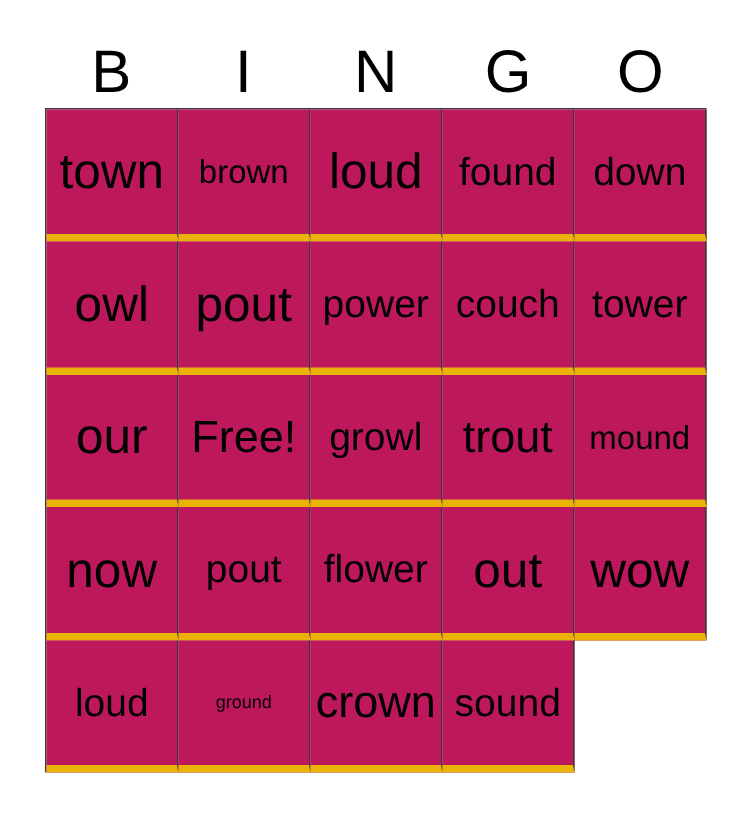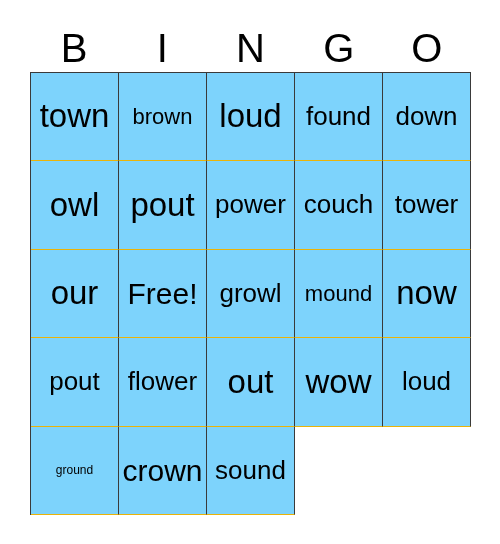--- a/index.html
+++ b/index.html
@@ -56,27 +56,27 @@
     border-top: 1px solid #3a3a3a;
     border-left: 1px solid #3a3a3a;
     box-sizing: border-box;
     display: grid;
     grid-template-columns: repeat(5, 1fr);
     grid-template-rows: repeat(5, 1fr);
     background: #ffffff;
   }
   .cell {
     border-right: 1px solid #3a3a3a;
-    border-bottom: 1px solid #eab308;
+    border-bottom: 5px solid #eab308;
     box-sizing: border-box;
     display: flex;
     align-items: center;
     justify-content: center;
     overflow: hidden;
-    background: #7dd3fc;
+    background: #be185d;
     padding: 0 1px;
   }
   .cell-text {
     display: block;
     white-space: nowrap;
     line-height: 1.05;
     color: #000000;
     text-align: center;
   }
 
@@ -134,20 +134,23 @@
       <div class="cell">
         <span class="cell-text fs-xl">our</span>
       </div>
       <div class="cell">
         <span class="cell-text fs-lg">Free!</span>
       </div>
       <div class="cell">
         <span class="cell-text fs-md">growl</span>
       </div>
       <div class="cell">
+        <span class="cell-text fs-lg">trout</span>
+      </div>
+      <div class="cell">
         <span class="cell-text fs-sm">mound</span>
       </div>
       <div class="cell">
         <span class="cell-text fs-xl">now</span>
       </div>
       <div class="cell">
         <span class="cell-text fs-md">pout</span>
       </div>
       <div class="cell">
         <span class="cell-text fs-md">flower</span>

